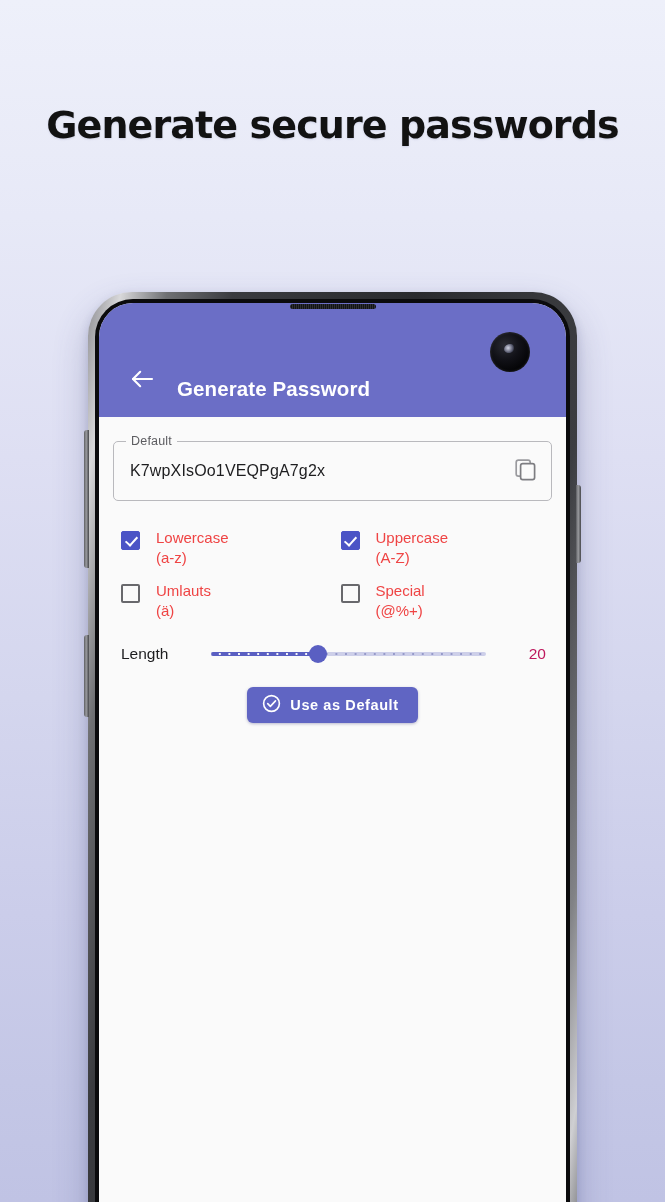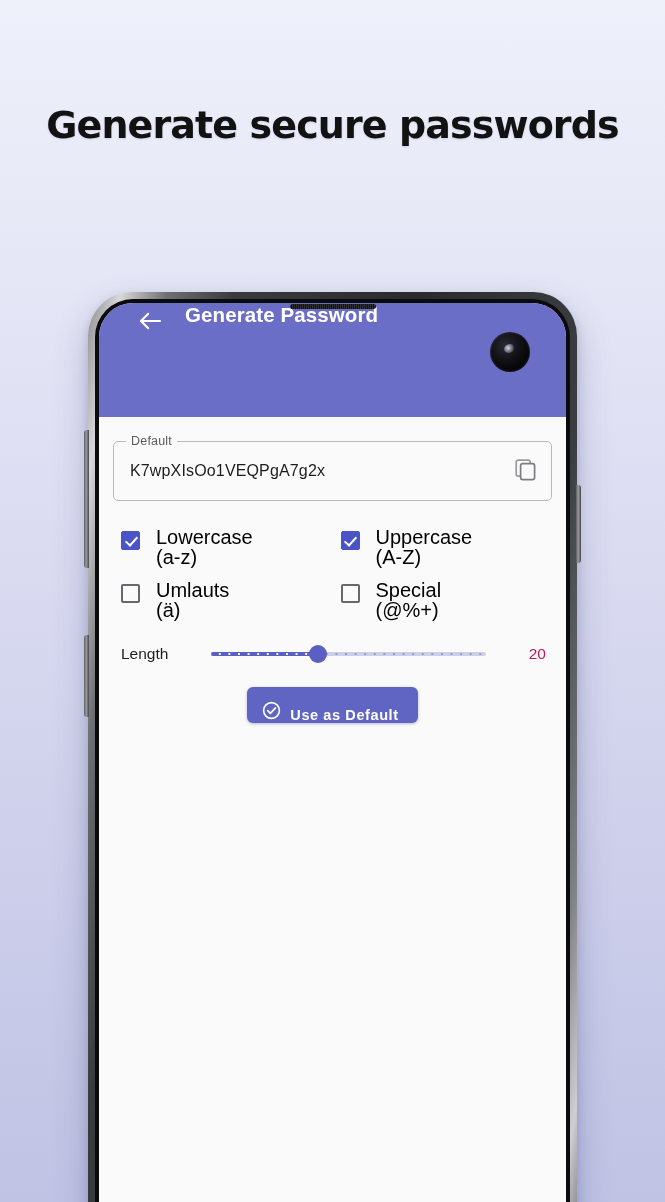--- a/index.html
+++ b/index.html
@@ -130,21 +130,22 @@
         rgba(225,228,245,0.92), rgba(150,156,200,0.35) 60%, rgba(0,0,0,0) 72%);
     transform: rotate(-18deg);
   }
 
   
   .appbar {
     position: relative;
     height: 98px;
     background: #6b6ec6;
     display: flex;
-    padding: 0 0 16px 16px;
+    align-items: flex-end;
+    padding: 0 0 16px 8px;
   }
   .back-btn {
     width: 46px;
     height: 40px;
     margin-left: 12px;
     display: flex;
     align-items: center;
     justify-content: center;
   }
   .appbar-title {
@@ -235,23 +236,23 @@
     position: absolute;
     left: 5.5px;
     top: 2px;
     width: 5px;
     height: 10px;
     border: solid #ffffff;
     border-width: 0 2.2px 2.2px 0;
     transform: rotate(42deg);
   }
   .opt-text {
-    font-size: 20px;
+    font-size: 15px;
     line-height: 19.5px;
-    color: #000000;
+    color: #ef4444;
   }
   .opt-text .sub { display: block; }
 
   
   .slider-row {
     margin-top: 16px;
     display: flex;
     align-items: center;
     padding: 0 6px 0 8px;
     gap: 12px;
@@ -325,21 +326,21 @@
     justify-content: center;
   }
   .primary-btn {
     background: #6065c3;
     color: #fff;
     border: none;
     border-radius: 6px;
     height: 36px;
     padding: 0 19px 0 15px;
     display: flex;
-    align-items: flex-end;
+    align-items: center;
     gap: 9px;
     font-size: 14.5px;
     font-weight: bold;
     letter-spacing: 0.6px;
     font-family: "Liberation Sans", sans-serif;
     box-shadow: 0 1px 3px rgba(60,60,120,0.35);
     cursor: pointer;
   }
 </style>
 </head>

